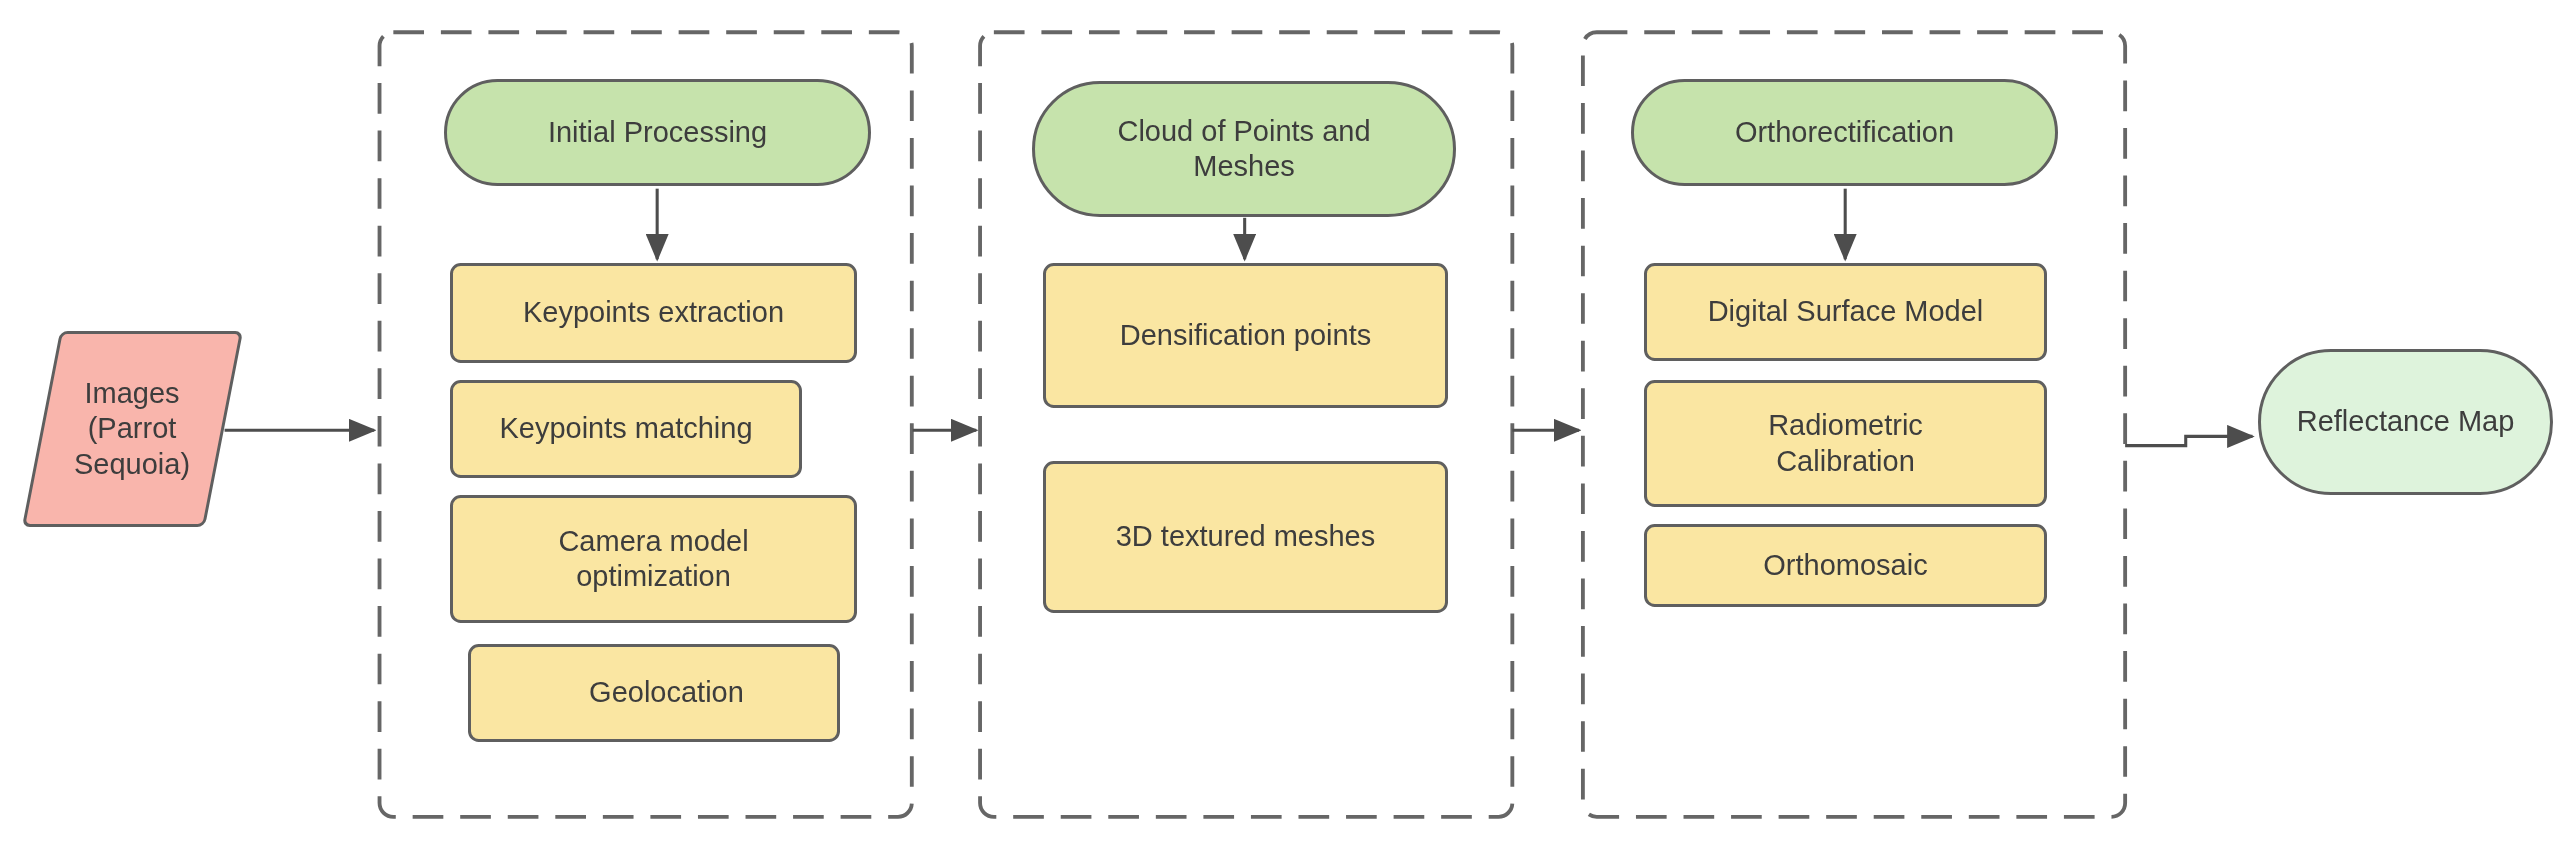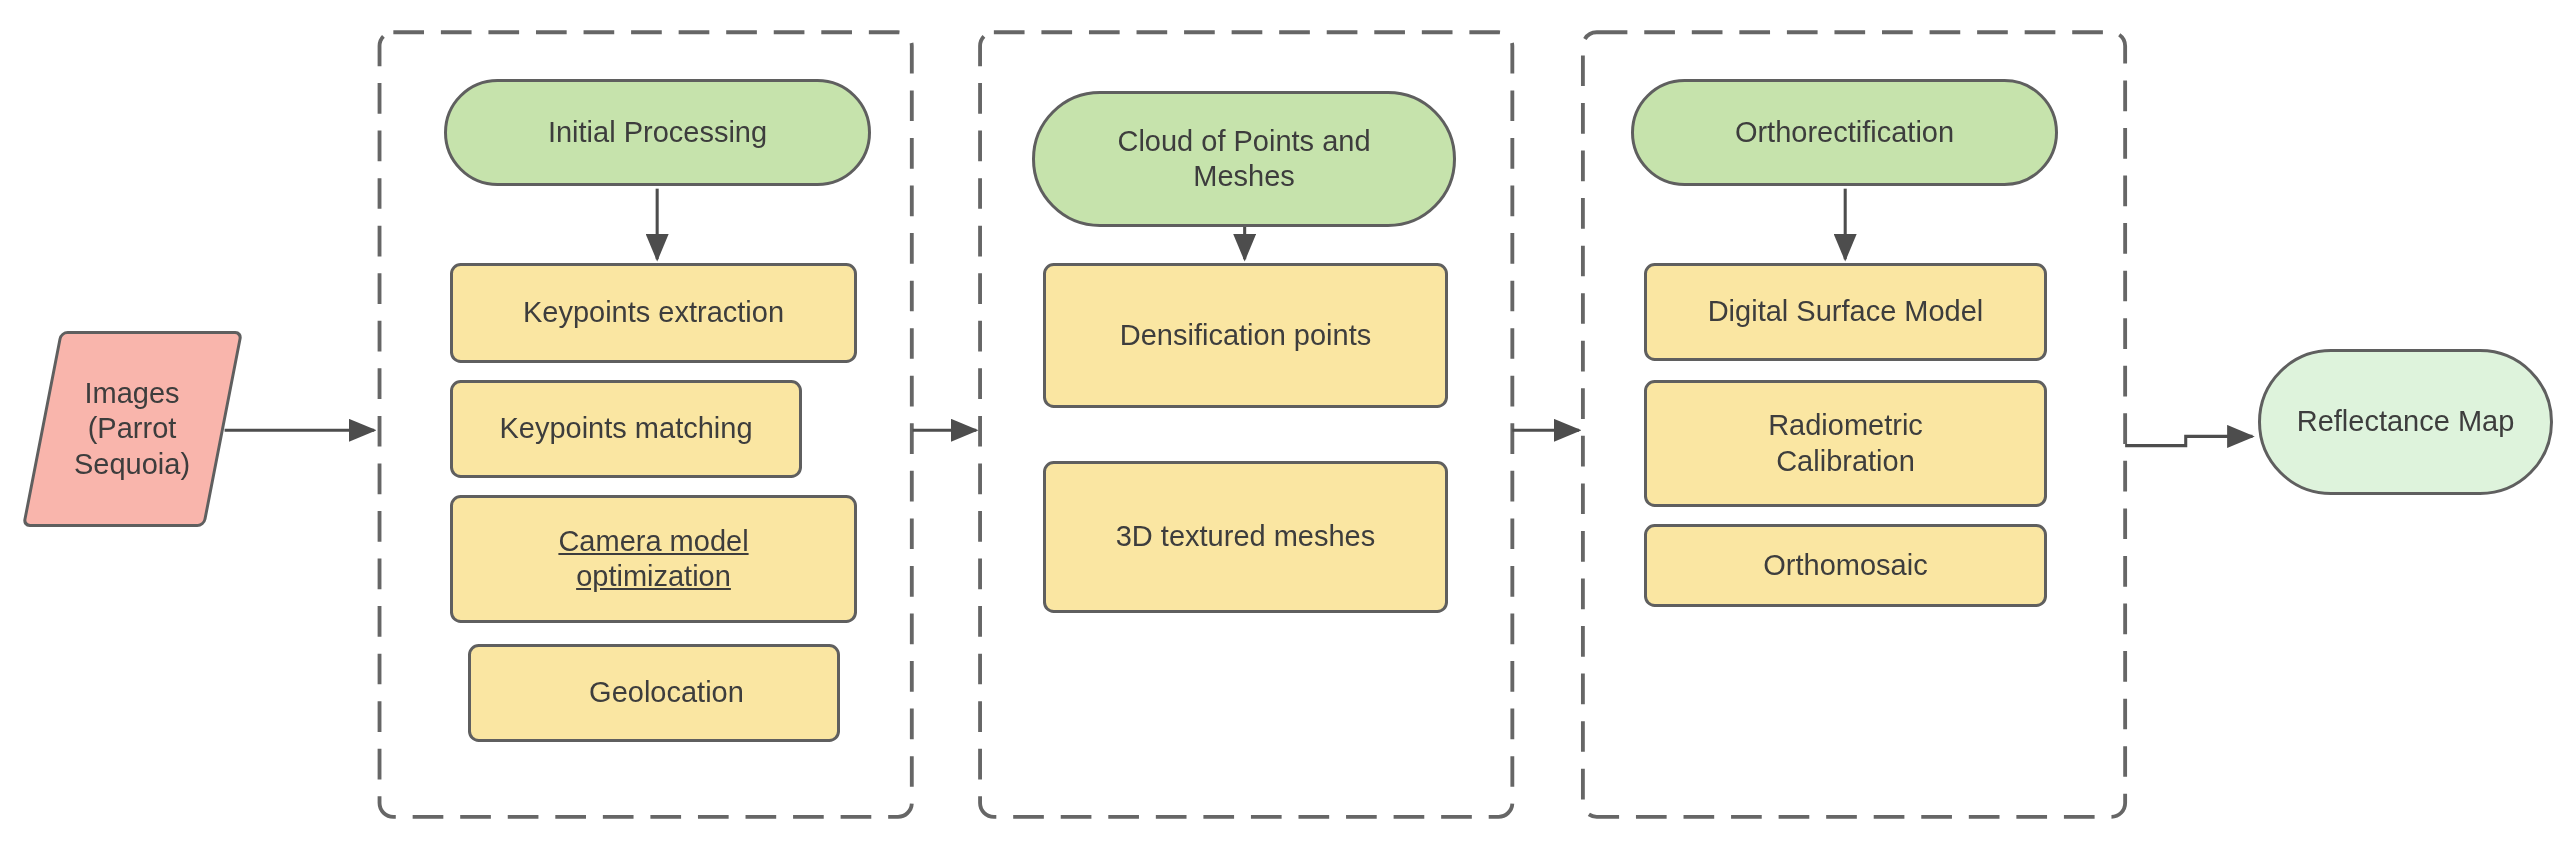--- a/index.html
+++ b/index.html
@@ -74,29 +74,29 @@
 
   <div class="node step" style="left:450px;top:263px;width:407px;height:100px;">
     <span class="label">Keypoints extraction</span>
   </div>
   <div class="node stage" style="left:444px;top:79px;width:427px;height:107px;">
     <span class="label">Initial Processing</span>
   </div>
   <div class="node step" style="left:450px;top:380px;width:352px;height:98px;">
     <span class="label">Keypoints matching</span>
   </div>
-  <div class="node step" style="left:450px;top:495px;width:407px;height:128px;text-decoration:underline;">
+  <div class="node step" style="left:450px;top:495px;width:407px;height:128px;">
     <span class="label">Camera model
 optimization</span>
   </div>
   <div class="node step" style="left:468px;top:644px;width:372px;height:98px;padding-left:25px;">
     <span class="label">Geolocation</span>
   </div>
 
-  <div class="node stage" style="left:1032px;top:91px;width:424px;height:136px;">
+  <div class="node stage" style="left:1032px;top:81px;width:424px;height:136px;">
     <span class="label">Cloud of Points and
 Meshes</span>
   </div>
   <div class="node step" style="left:1043px;top:263px;width:405px;height:145px;">
     <span class="label">Densification points</span>
   </div>
   <div class="node step" style="left:1043px;top:453px;width:405px;height:152px;margin-top:8px;">
     <span class="label">3D textured meshes</span>
   </div>
 

